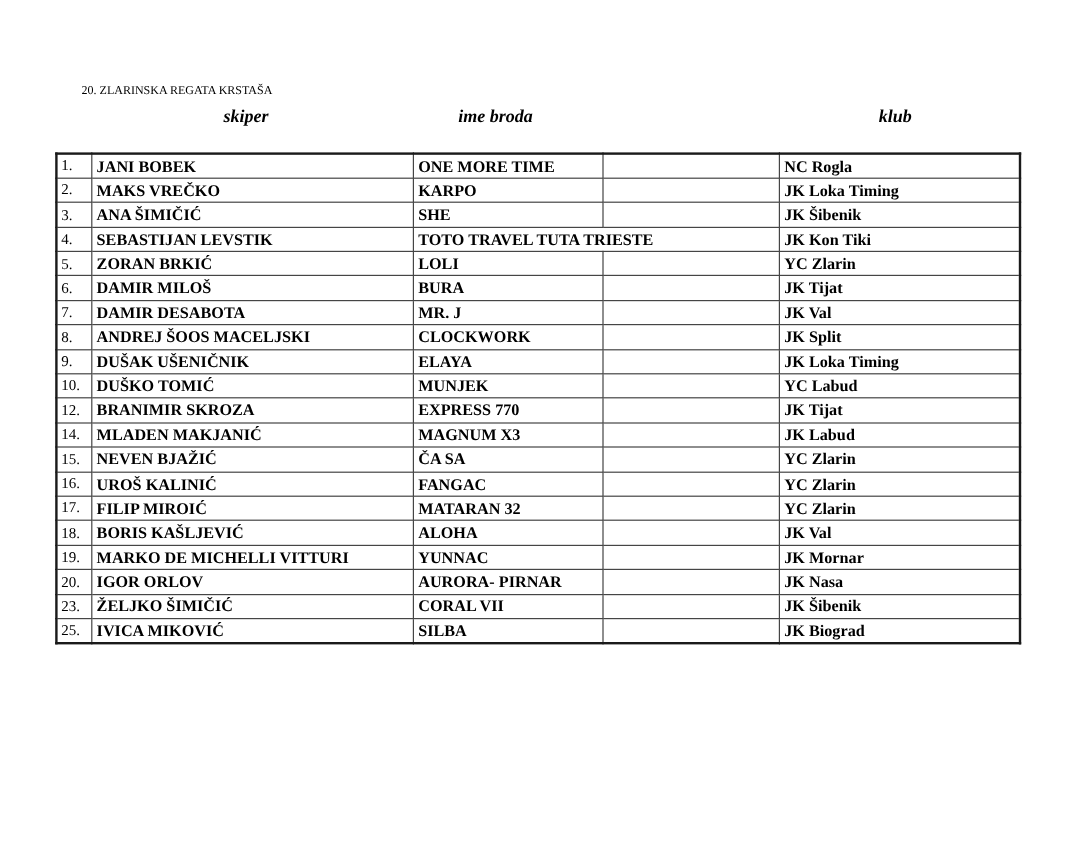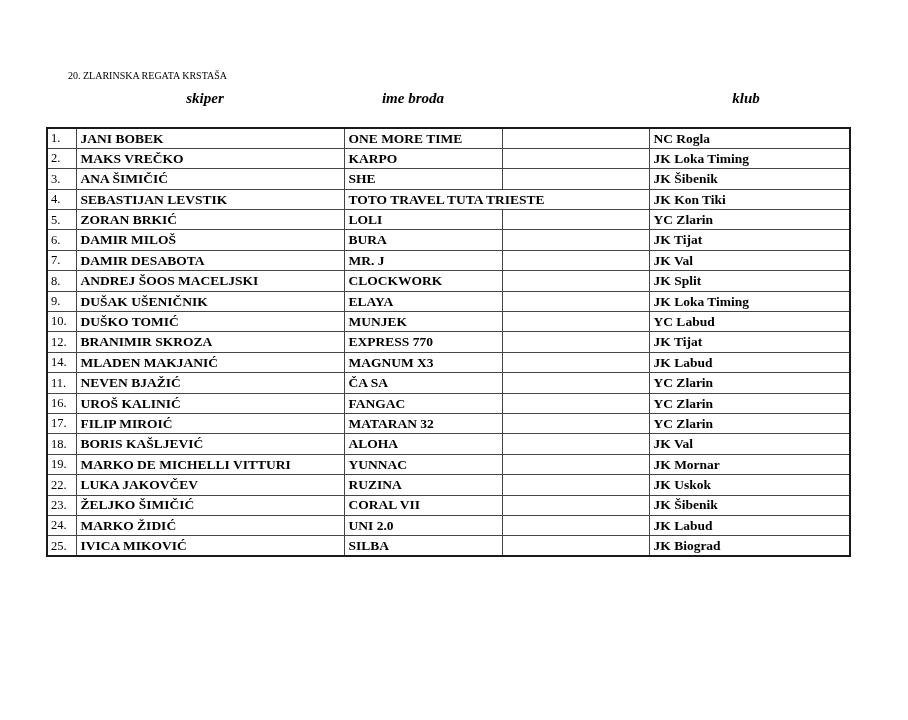--- a/index.html
+++ b/index.html
@@ -159,21 +159,21 @@
         <td>JK Tijat</td>
       </tr>
       <tr>
         <td class="num">14.</td>
         <td>MLADEN MAKJANIĆ</td>
         <td>MAGNUM X3</td>
         <td></td>
         <td>JK Labud</td>
       </tr>
       <tr>
-        <td class="num">11.</td>
+        <td class="num">15.</td>
         <td>NEVEN BJAŽIĆ</td>
         <td>ČA SA</td>
         <td></td>
         <td>YC Zlarin</td>
       </tr>
       <tr>
         <td class="num">16.</td>
         <td>UROŠ KALINIĆ</td>
         <td>FANGAC</td>
         <td></td>
@@ -194,41 +194,34 @@
         <td>JK Val</td>
       </tr>
       <tr>
         <td class="num">19.</td>
         <td>MARKO DE MICHELLI VITTURI</td>
         <td>YUNNAC</td>
         <td></td>
         <td>JK Mornar</td>
       </tr>
       <tr>
-        <td class="num">22.</td>
-        <td>LUKA JAKOVČEV</td>
-        <td>RUZINA</td>
-        <td></td>
-        <td>JK Uskok</td>
+        <td class="num">20.</td>
+        <td>IGOR ORLOV</td>
+        <td>AURORA- PIRNAR</td>
+        <td></td>
+        <td>JK Nasa</td>
       </tr>
       <tr>
         <td class="num">23.</td>
         <td>ŽELJKO ŠIMIČIĆ</td>
         <td>CORAL VII</td>
         <td></td>
         <td>JK Šibenik</td>
       </tr>
       <tr>
-        <td class="num">24.</td>
-        <td>MARKO ŽIDIĆ</td>
-        <td>UNI 2.0</td>
-        <td></td>
-        <td>JK Labud</td>
-      </tr>
-      <tr>
         <td class="num">25.</td>
         <td>IVICA MIKOVIĆ</td>
         <td>SILBA</td>
         <td></td>
         <td>JK Biograd</td>
       </tr>
     </tbody>
 </table>
 
 </body></html>

